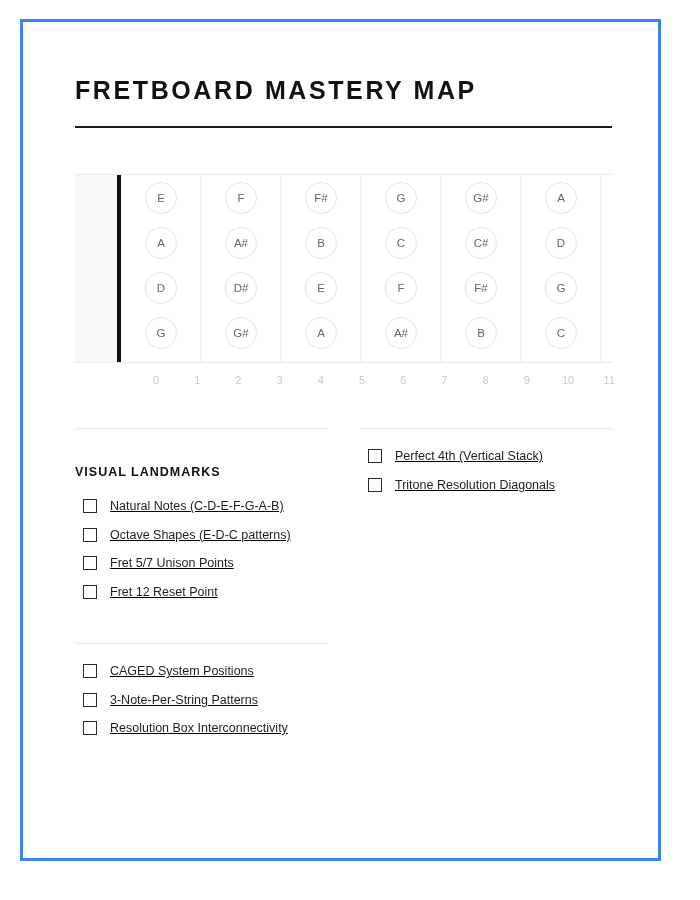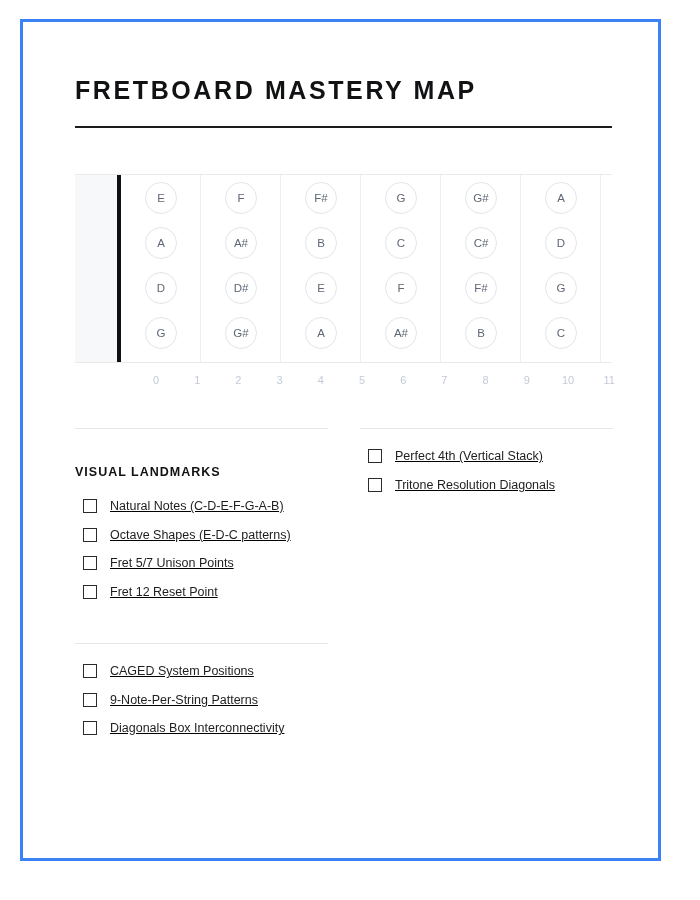--- a/index.html
+++ b/index.html
@@ -270,19 +270,19 @@
       <ul class="check-list" id="list-1" style="margin-top:18px;">
           <li class="check-item"><span class="check-box"></span><span>Perfect 4th (Vertical Stack)</span></li>
           <li class="check-item"><span class="check-box"></span><span>Tritone Resolution Diagonals</span></li>
         </ul>
     </div>
 
     <div class="col-left" style="top:621px;">
       <div class="divider"></div>
       <ul class="check-list" id="list-2" style="margin-top:18px;">
           <li class="check-item"><span class="check-box"></span><span>CAGED System Positions</span></li>
-          <li class="check-item"><span class="check-box"></span><span>9-Note-Per-String Patterns</span></li>
-          <li class="check-item"><span class="check-box"></span><span>Diagonals Box Interconnectivity</span></li>
+          <li class="check-item"><span class="check-box"></span><span>3-Note-Per-String Patterns</span></li>
+          <li class="check-item"><span class="check-box"></span><span>Resolution Box Interconnectivity</span></li>
         </ul>
     </div>
 
   </div>
 </div>
 
 </body></html>

